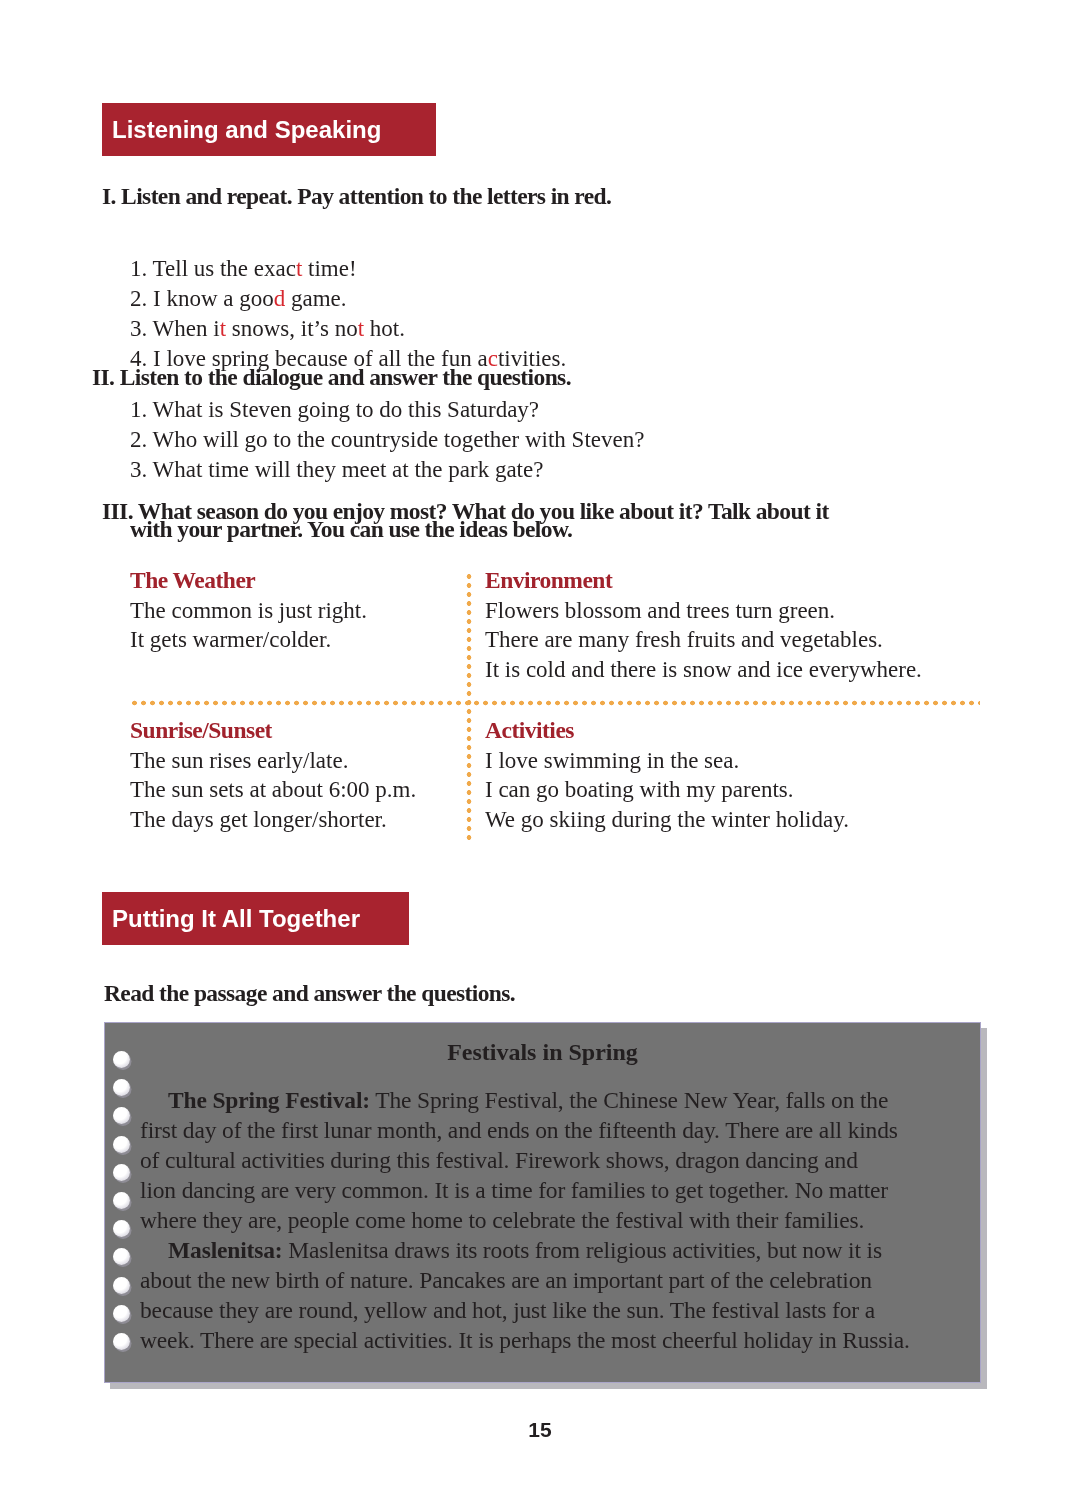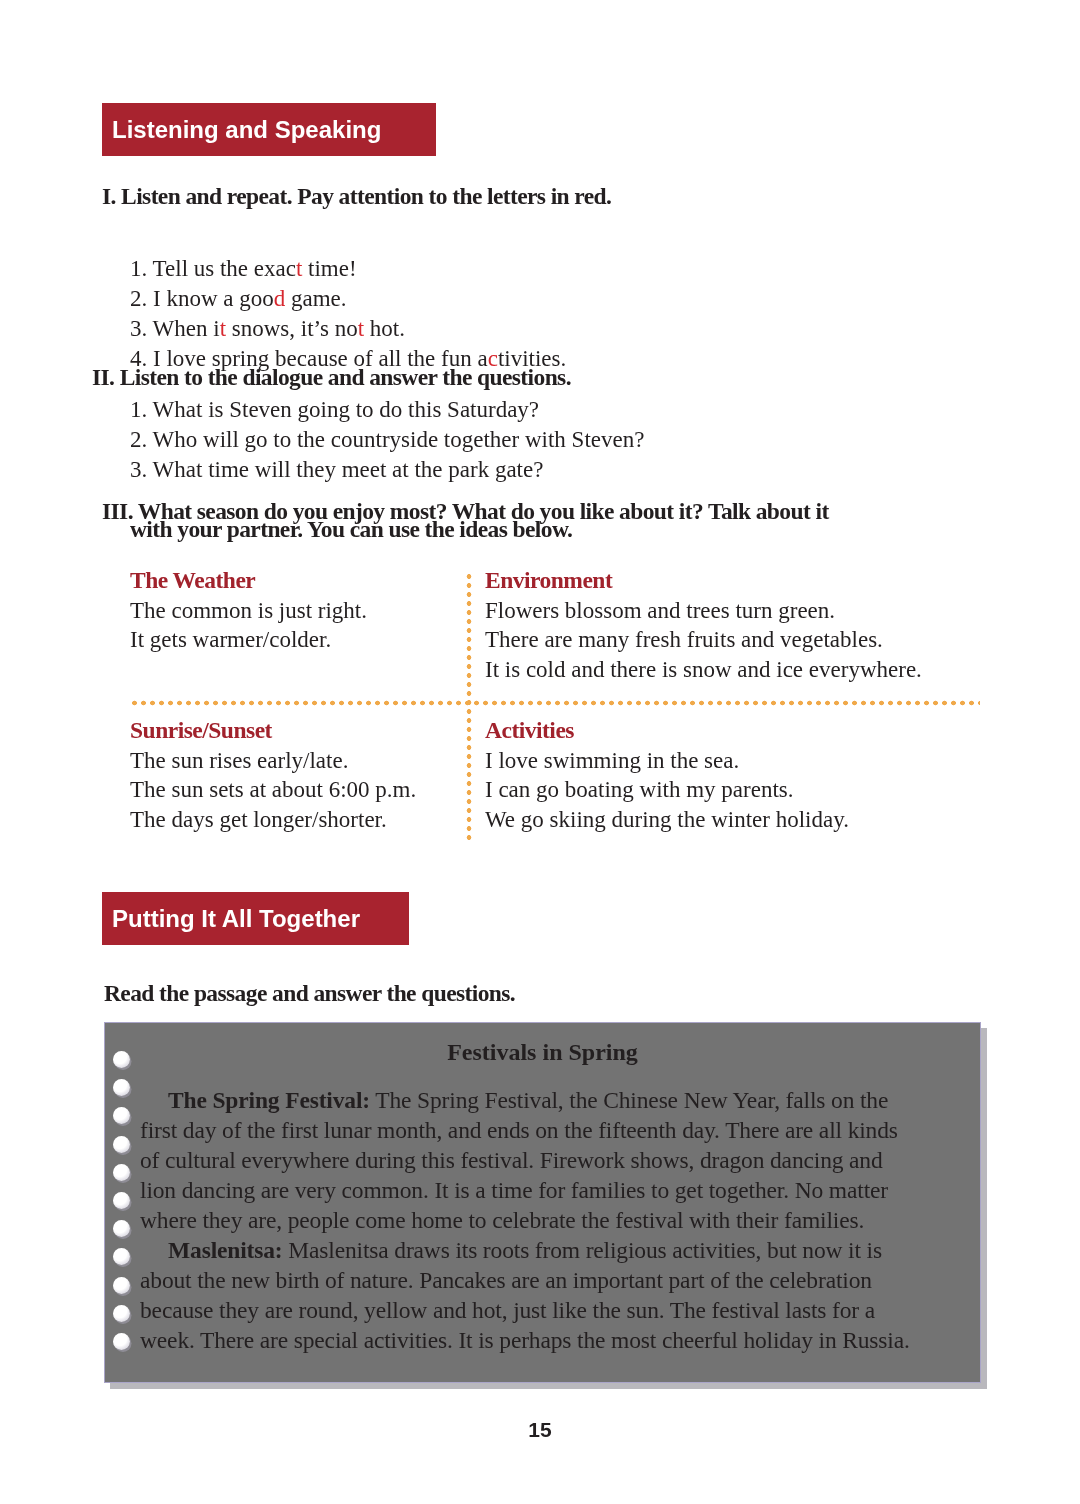--- a/index.html
+++ b/index.html
@@ -103,21 +103,21 @@
       <div class="ring" style="top: 169.2px;"></div>
       <div class="ring" style="top: 197.4px;"></div>
       <div class="ring" style="top: 225.6px;"></div>
       <div class="ring" style="top: 253.8px;"></div>
       <div class="ring" style="top: 282px;"></div>
     </div>
   <div class="p-title">Festivals in Spring</div>
   <div class="p-body" id="p-body">
       <div class="indent"><b>The Spring Festival:</b><span> The Spring Festival, the Chinese New Year, falls on the</span></div>
       <div><span>first day of the first lunar month, and ends on the fifteenth day. There are all kinds</span></div>
-      <div><span>of cultural everywhere during this festival. Firework shows, dragon dancing and</span></div>
+      <div><span>of cultural activities during this festival. Firework shows, dragon dancing and</span></div>
       <div><span>lion dancing are very common. It is a time for families to get together. No matter</span></div>
       <div><span>where they are, people come home to celebrate the festival with their families.</span></div>
       <div class="indent"><b>Maslenitsa:</b><span> Maslenitsa draws its roots from religious activities, but now it is</span></div>
       <div><span>about the new birth of nature. Pancakes are an important part of the celebration</span></div>
       <div><span>because they are round, yellow and hot, just like the sun. The festival lasts for a</span></div>
       <div><span>week. There are special activities. It is perhaps the most cheerful holiday in Russia.</span></div>
     </div>
 </div>
 
 <div class="pagenum">15</div>

